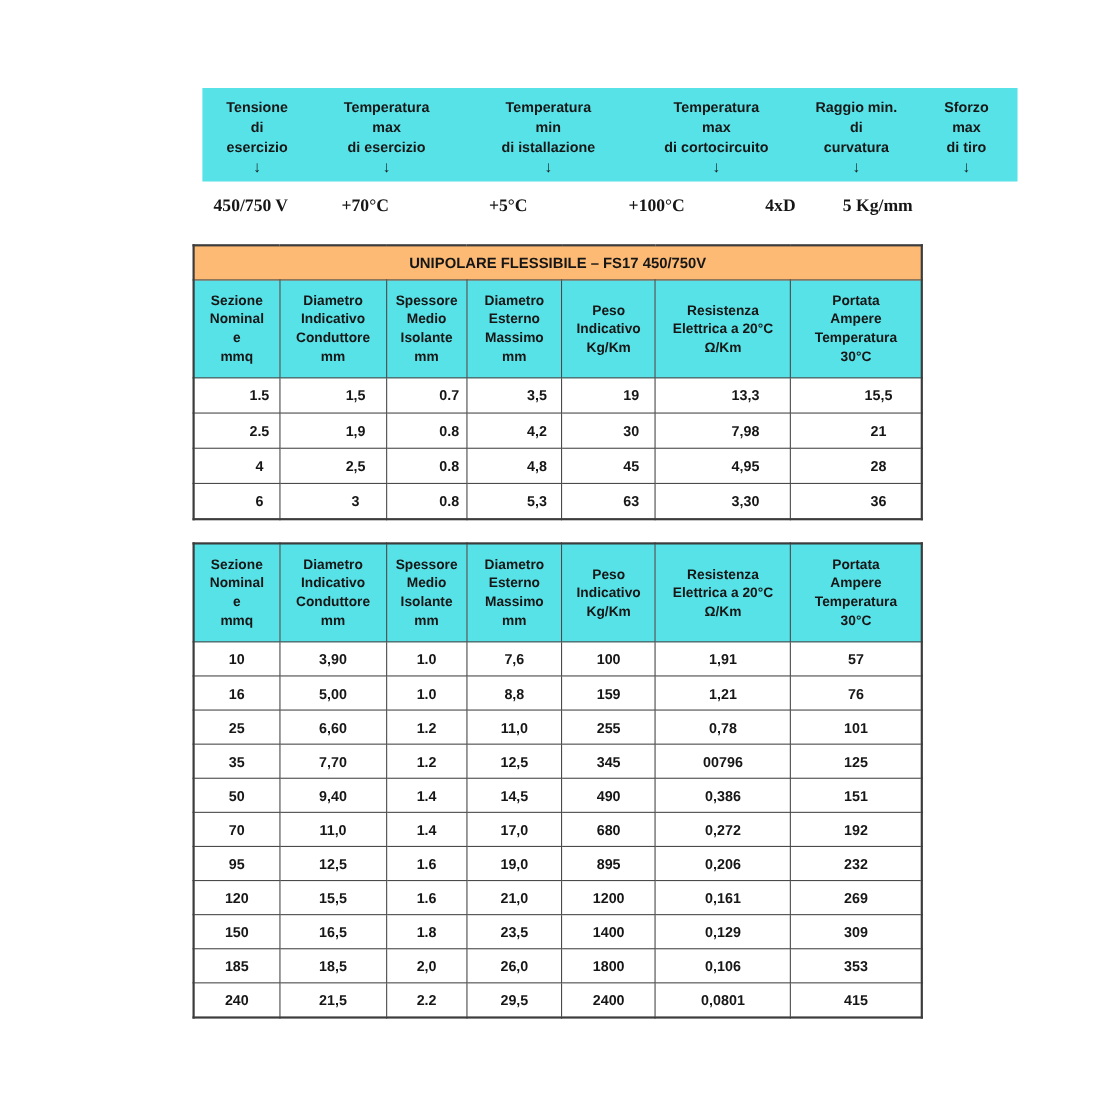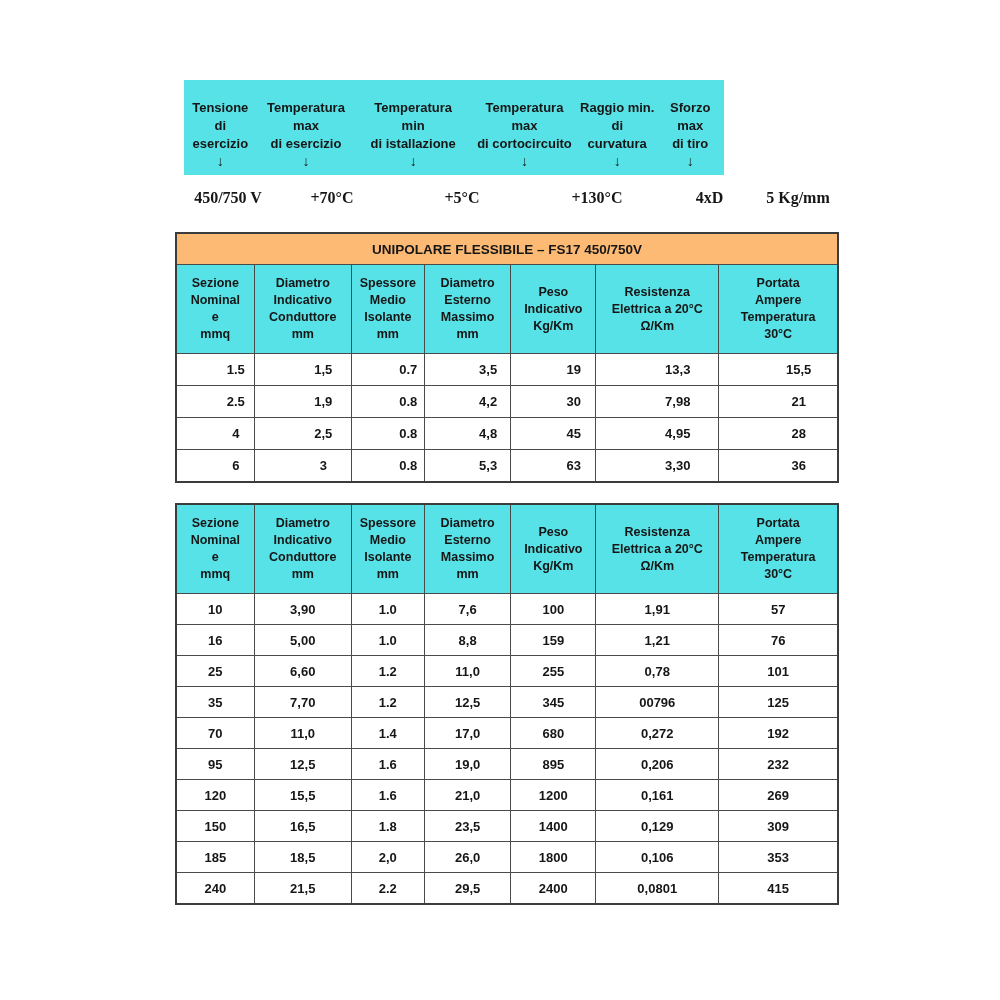--- a/index.html
+++ b/index.html
@@ -22,25 +22,25 @@
   .content {
     position: absolute;
     left: 175px;
     top: 80px;
     width: 664px;
   }
 
   
   .spec-band {
     margin-left: 9px;
-    width: 540px;
+    width: 741px;
     background: var(--cyan, #57e2e7);
     display: grid;
     grid-template-columns: 88fr 120fr 140fr 130fr 95fr 82fr;
-    padding: 19px 0 5px 0;
+    padding: 9px 0 5px 0;
   }
   .spec-col { text-align: center; }
   .spec-label {
     font-weight: bold;
     font-size: 13px;
     line-height: 18px;
     white-space: pre-line;
   }
   .spec-arrow {
     font-weight: bold;
@@ -144,21 +144,21 @@
 max
 di tiro</div>
         <div class="spec-arrow">↓</div>
       </div>
     </div>
 
     <div class="spec-values">
       <div class="spec-value">450/750 V</div>
       <div class="spec-value">+70°C</div>
       <div class="spec-value">+5°C</div>
-      <div class="spec-value">+130°C</div>
+      <div class="spec-value">+100°C</div>
       <div class="spec-value">4xD</div>
       <div class="spec-value">5 Kg/mm</div>
     </div>
 
     <table class="spec-table t1">
       <colgroup>
         <col style="width:11.8%">
           <col style="width:14.7%">
           <col style="width:11.0%">
         <col style="width:13.1%">
@@ -312,20 +312,29 @@
           <tr>
             <td>35</td>
             <td>7,70</td>
             <td>1.2</td>
             <td>12,5</td>
             <td>345</td>
             <td>00796</td>
             <td>125</td>
           </tr>
           <tr>
+            <td>50</td>
+            <td>9,40</td>
+            <td>1.4</td>
+            <td>14,5</td>
+            <td>490</td>
+            <td>0,386</td>
+            <td>151</td>
+          </tr>
+          <tr>
             <td>70</td>
             <td>11,0</td>
             <td>1.4</td>
             <td>17,0</td>
             <td>680</td>
             <td>0,272</td>
             <td>192</td>
           </tr>
           <tr>
             <td>95</td>

